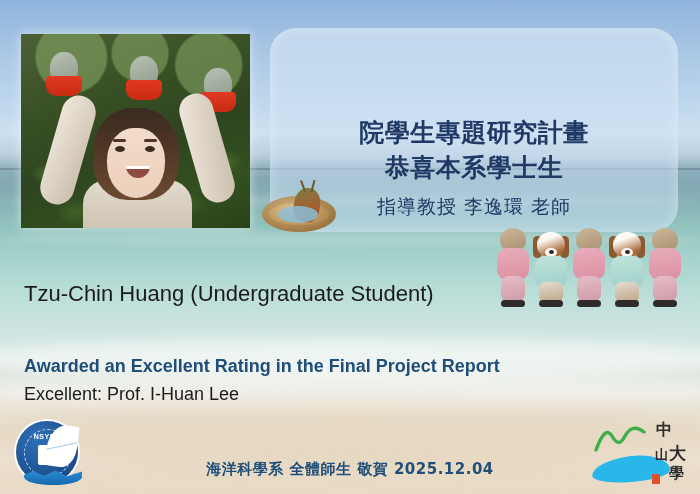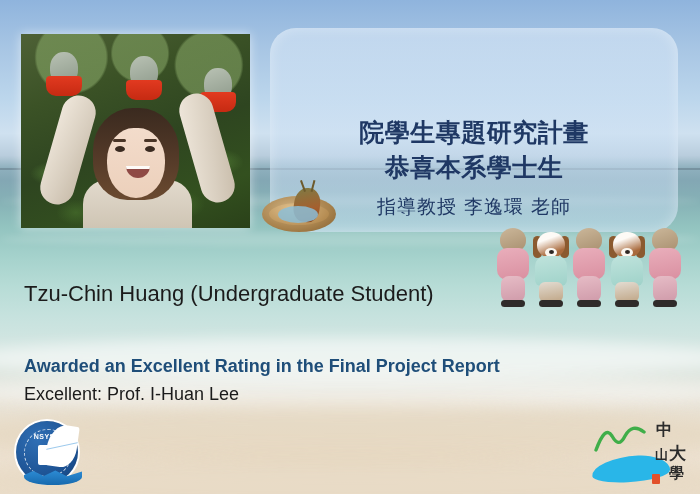--- a/index.html
+++ b/index.html
@@ -369,20 +369,21 @@
         <div class="torso"></div>
         <div class="legs"></div>
         <div class="feet"></div>
     </div>
   </div>
 
   <div class="eng eng-name">Tzu-Chin Huang (Undergraduate Student)</div>
   <div class="eng eng-award">Awarded an Excellent Rating in the Final Project Report</div>
   <div class="eng eng-sup">Excellent: Prof. I-Huan Lee</div>
 
+  <div class="footer">海洋科學系 全體師生 敬賀 2025.12.04</div>
 
   <div class="dept-logo">
     <div class="ring"></div>
     <div class="inner"></div>
     <div class="nsysu">NSYSU</div>
     <div class="tower"></div>
     <div class="sail"></div>
     <div class="wave"></div>
   </div>
 

